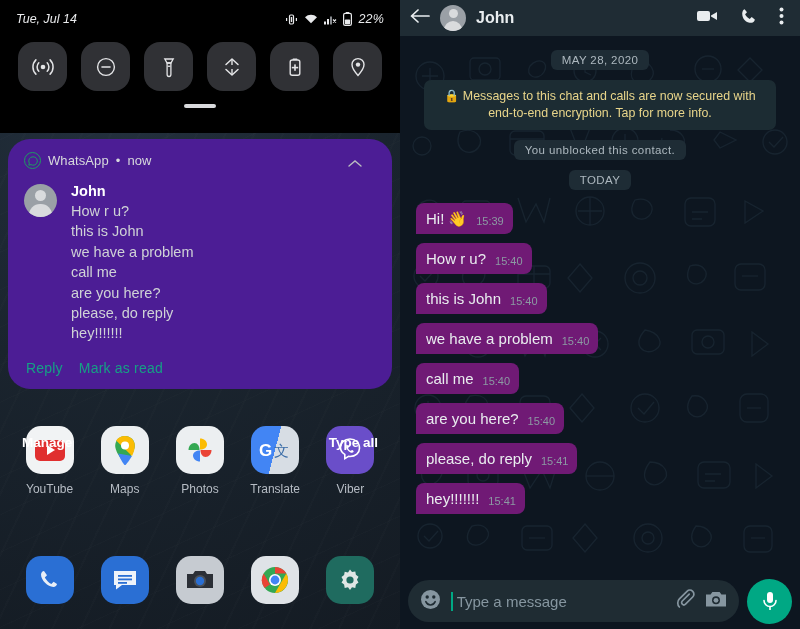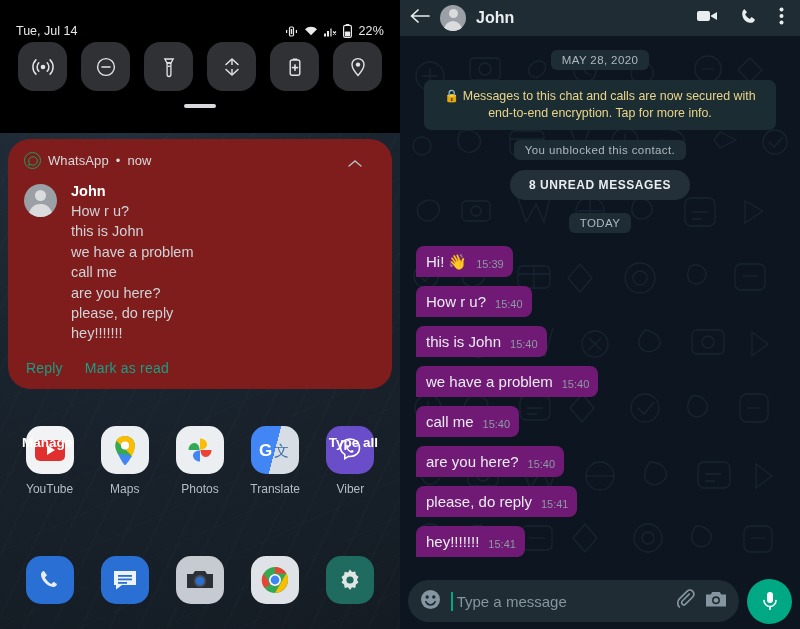--- a/index.html
+++ b/index.html
@@ -27,23 +27,23 @@
     background:
       repeating-linear-gradient(115deg, rgba(255,255,255,.012) 0 2px, transparent 2px 26px),
       repeating-linear-gradient(-25deg, rgba(255,255,255,.010) 0 1px, transparent 1px 34px);
   }
 
   .shade {
     position:absolute; left:0; top:0; width:400px; height:133px;
     background:#000; z-index:5;
   }
   .statusbar {
-    height:38px; display:flex; align-items:flex-end;
+    height:38px; display:flex; align-items:center;
     justify-content:space-between; padding:0 16px;
-    color:#e9eaec; font-size:12.5px;
+    color:#e9eaec; font-size:12.5px;font-style:italic;
   }
   .sb-right { display:flex; align-items:center; gap:6px; }
   .sb-right svg { display:block; }
   .batt-pct { font-size:12.5px; color:#e9eaec; letter-spacing:.2px; }
 
   .qs-tiles {
     display:flex; justify-content:space-between;
     padding:0 18px; margin-top:4px;
   }
   .tile {
@@ -53,21 +53,21 @@
   }
   .tile svg { display:block; }
   .shade-handle {
     width:32px; height:4px; border-radius:3px; background:#d9dadd;
     margin:13px auto 0;
   }
 
   
   .notif {
     position:absolute; left:8px; top:139px; width:384px;
-    background:#7f1d1d; border-radius:22px; z-index:6;
+    background:#4c1d95; border-radius:22px; z-index:6;
     padding:13px 30px 10px 16px;
   }
   .notif-head {
     display:flex; align-items:center; gap:7px; position:relative;
   }
   .wa-badge {
     width:17px; height:17px; border-radius:50%;
     border:1.4px solid #1d9c62; display:flex; align-items:center;
     justify-content:center; flex:none;
   }
@@ -85,21 +85,21 @@
     border-radius:50%; background:#d9dbdd;
   }
   .avatar-sm::after {
     content:""; position:absolute; left:50%; top:20px;
     width:23px; height:18px; margin-left:-11.5px;
     border-radius:11px 11px 0 0; background:#d9dbdd;
   }
   .notif-title { color:#fff; font-size:14.5px; font-weight:bold; line-height:19px; }
   .notif-line { color:#cfd2d6; font-size:14.5px; line-height:20.4px; }
 
-  .notif-actions { display:flex; gap:22px; margin:16px 0 3px 2px; }
+  .notif-actions { display:flex; gap:16px; margin:16px 0 3px 2px; }
   .notif-act { color:#16a085; font-size:14px; letter-spacing:.2px; }
 
   
   .shade-foot {
     position:absolute; left:0; top:435px; width:400px;
     display:flex; justify-content:space-between;
     padding:0 22px; z-index:6;
   }
   .shade-foot span { color:#fff; font-size:13.5px; font-weight:bold; }
 
@@ -559,23 +559,20 @@
       </div>
 
       <div class="enc-banner">
         <span class="lock">🔒</span><span>Messages to this chat and calls are now secured with end-to-end encryption. Tap for more info.</span>
       </div>
 
       <div class="pill-center">
         <span class="pill">You unblocked this contact.</span>
       </div>
 
-      <div class="pill-center" style="margin-bottom:13px">
-        <span class="unread-pill">8 UNREAD MESSAGES</span>
-      </div>
 
       <div class="pill-center" style="margin-bottom:13px">
         <span class="pill">TODAY</span>
       </div>
 
       <div class="msg-row">
         <div class="bubble">
           <span class="bubble-txt">Hi! 👋</span>
           <span class="bubble-time">15:39</span>
         </div>

